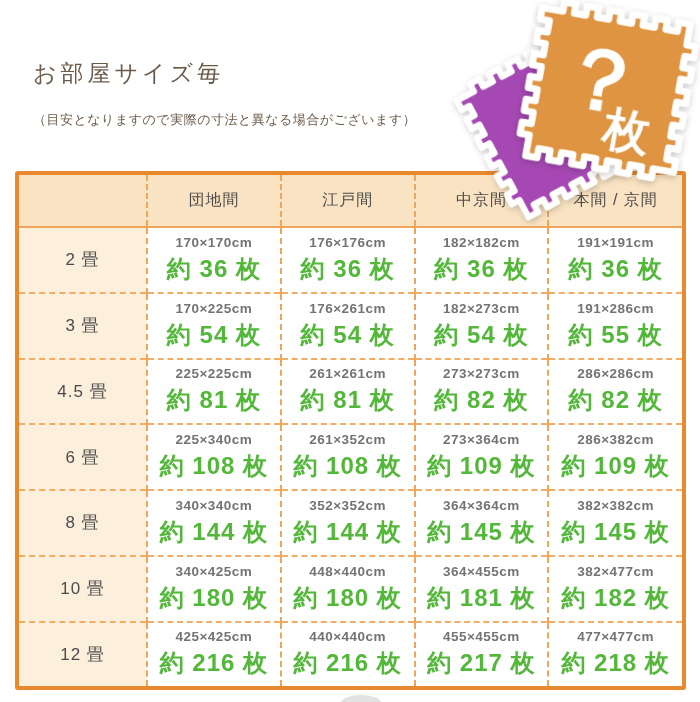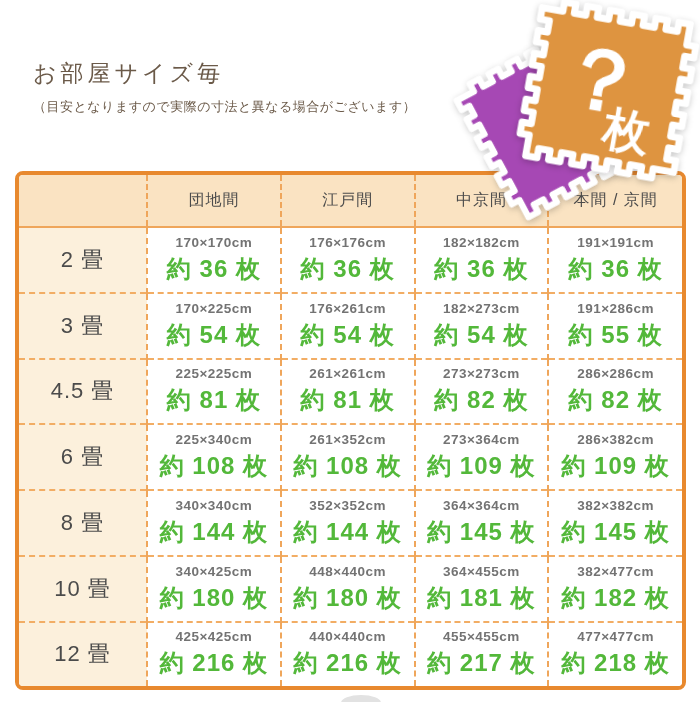--- a/index.html
+++ b/index.html
@@ -13,47 +13,47 @@
 
   
   .title-block { position:absolute; left:33px; top:58px; z-index:1; }
   .title-line1 {
     font-size:23px; color:#6b5a49; letter-spacing:4px; font-weight:500;
   }
   .title-line2 {
     font-size:35px; color:#6b5a49; letter-spacing:7px; margin-top:8px; font-weight:500;
   }
   .title-note {
-    font-size:13px; color:#6b5a49; letter-spacing:0.5px; margin-top:9px;
+    font-size:13px; color:#6b5a49; letter-spacing:0.5px; margin-top:22px;
   }
 
   
   .mats { position:absolute; right:0; top:0; width:250px; height:230px; z-index:5; pointer-events:none; }
   .mat { position:absolute; filter:drop-shadow(0 2px 3px rgba(0,0,0,0.22)); }
   .mat-purple { width:158px; height:158px; left:22px; top:44px; transform:rotate(-28deg); }
   .mat-orange { width:172px; height:172px; right:6px; top:4px; transform:rotate(10deg); }
   .mat-orange text { fill:#ffffff; font-family:"Liberation Sans", sans-serif; font-weight:bold; }
   .mat-q { font-size:74px; }
   .mat-unit { font-size:40px; }
 
   
   .table-wrap {
     position:absolute; left:15px; top:171px; width:671px; height:519px;
-    border:4px solid #e8892e; border-radius:8px; background:#fff; overflow:hidden;
+    border:4px solid #e8892e; border-radius:3px; background:#fff; overflow:hidden;
   }
   table.size-table { width:100%; height:100%; border-collapse:collapse; table-layout:fixed; }
   .size-table col.c-label { width:128px; }
   .size-table thead th {
     height:52px; background:#fae3c2; font-size:16px; font-weight:normal;
     color:#4b4b4b; letter-spacing:1px; border-bottom:2px solid #efa65b;
   }
   .size-table thead th + th,
   .size-table tbody tr > * + * { border-left:2px dashed #efa65b; }
   .size-table tbody th {
-    background:#fcf0dc; font-size:22px; font-weight:normal; color:#4b4b4b; letter-spacing:1px;
+    background:#fcf0dc; font-size:17px; font-weight:normal; color:#4b4b4b; letter-spacing:1px;
   }
   .size-table tbody td { background:#ffffff; text-align:center; vertical-align:middle; }
   .size-table tbody tr + tr > * { border-top:2px dashed #f2ad64; }
   .cell-size { font-size:13.5px; font-weight:bold; color:#737373; letter-spacing:0.5px; }
   .cell-count { font-size:24px; font-weight:bold; color:#53b83a; letter-spacing:1px; margin-top:3px; }
 
   
   .bottom-bump {
     position:absolute; left:341px; top:695px; width:40px; height:16px;
     background:#e2e2e2; border-radius:50%;

